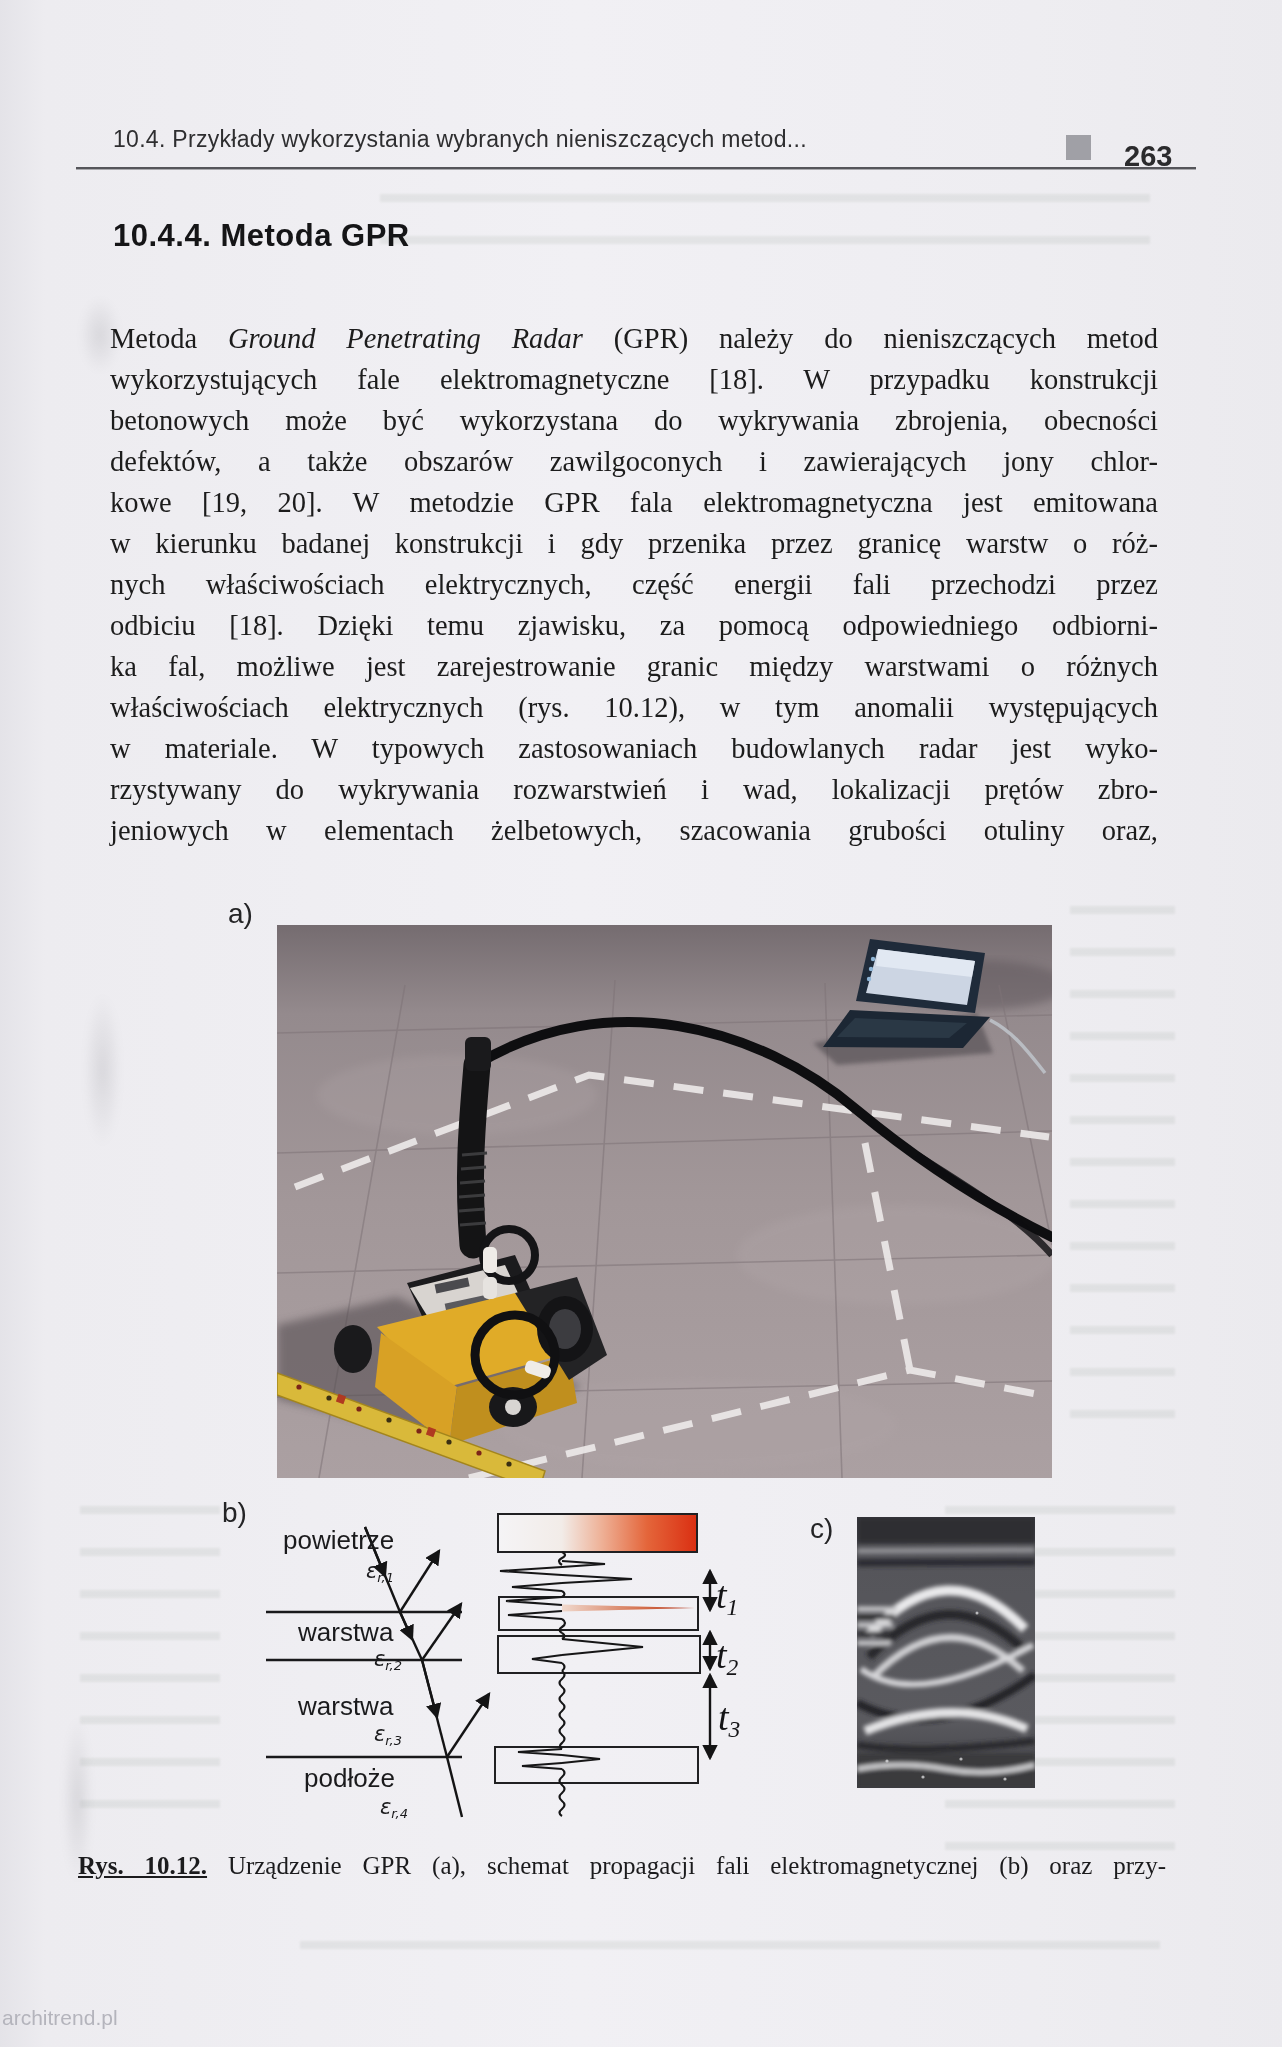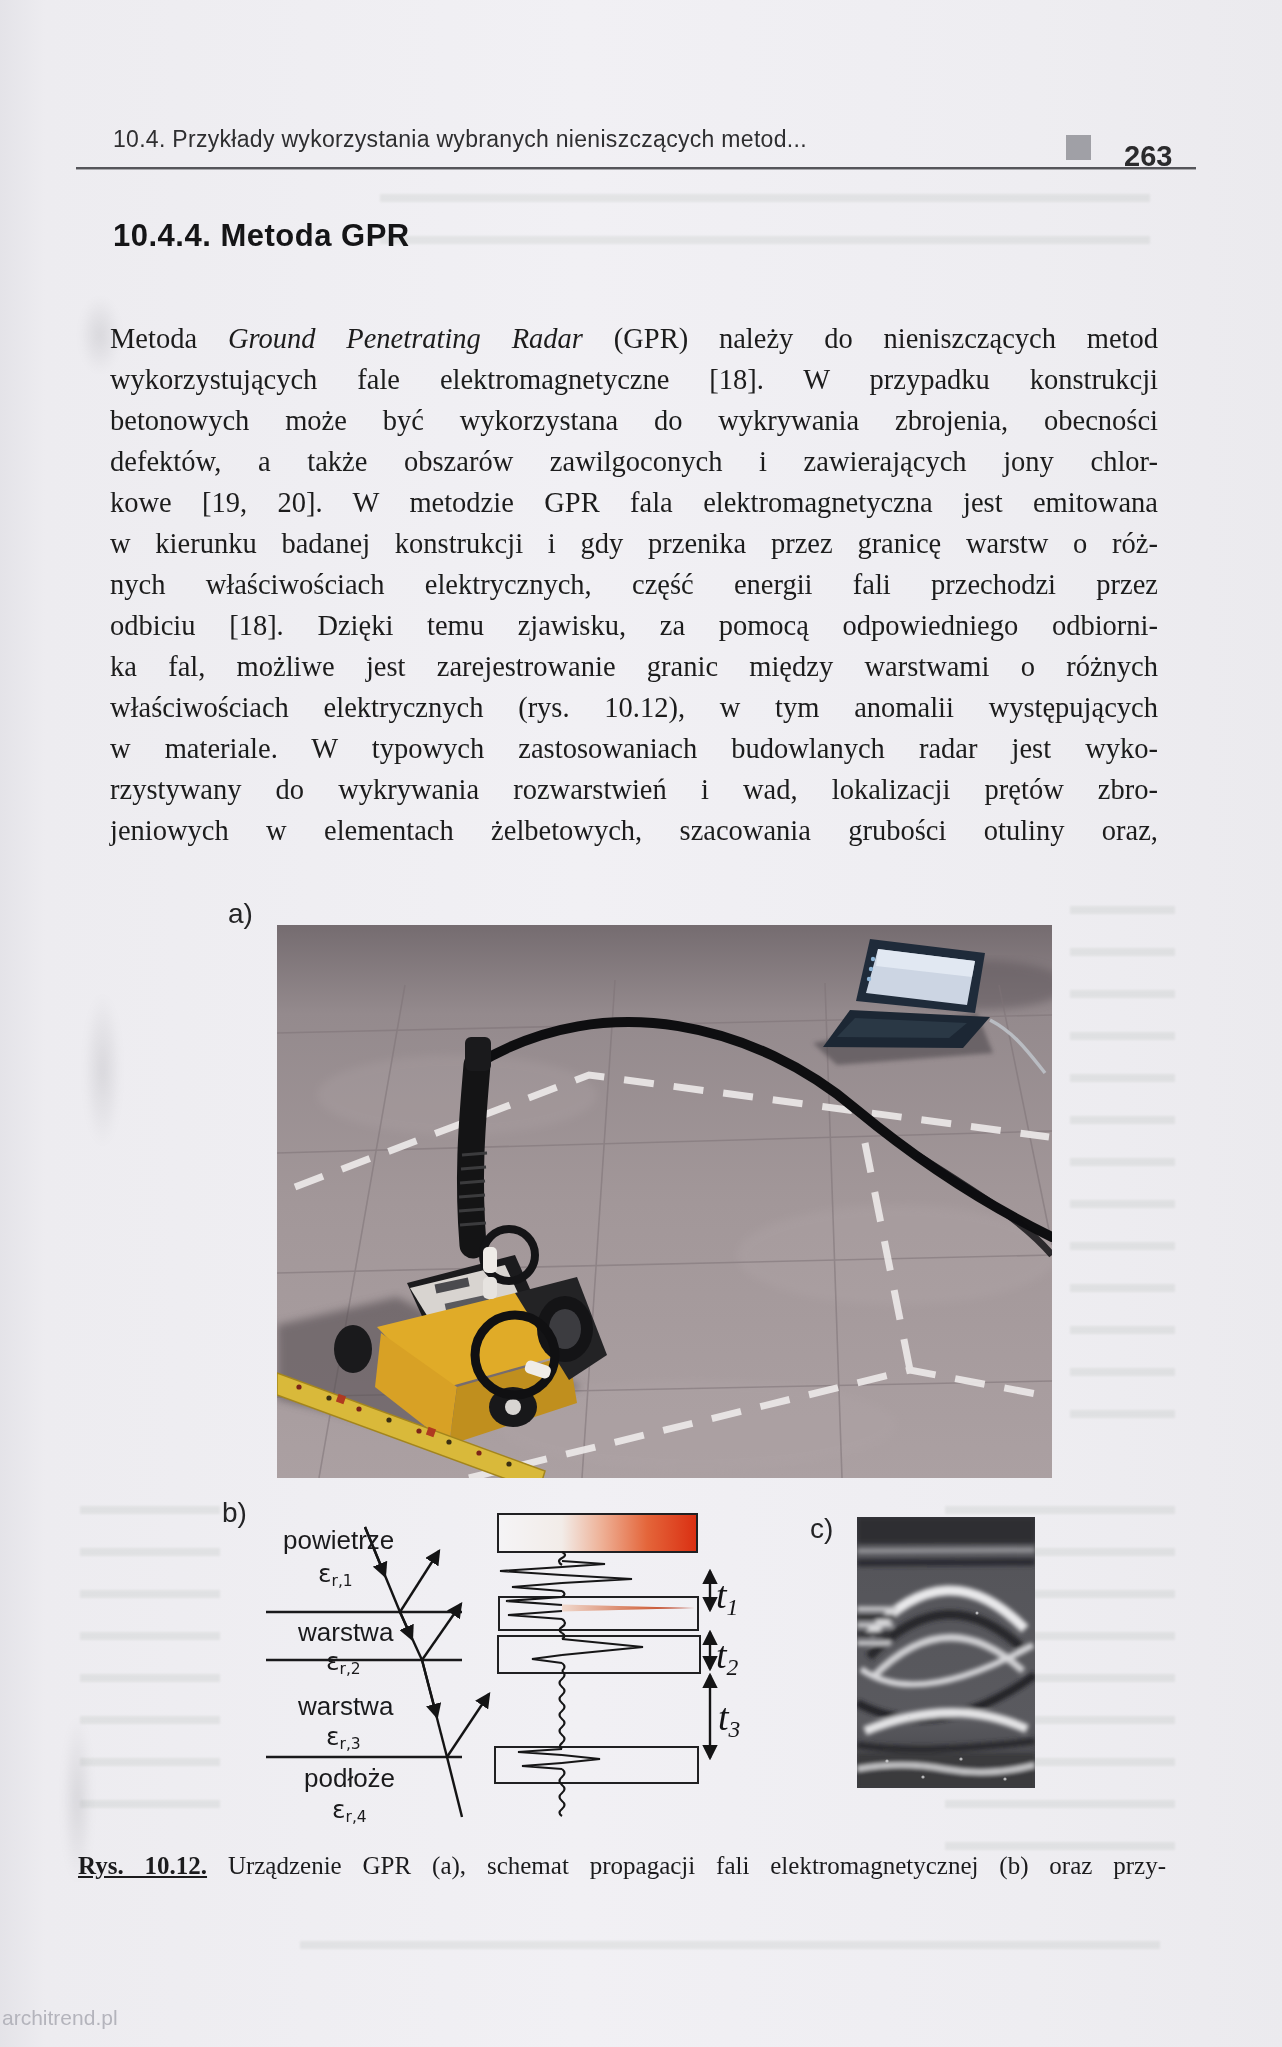--- a/index.html
+++ b/index.html
@@ -17,21 +17,21 @@
   
   .sec-head{font-family:"Liberation Sans",sans-serif;font-size:31px;font-weight:bold;color:#151517;letter-spacing:.5px;white-space:nowrap;}
   
   .para{width:1048px;font-size:28.5px;line-height:41px;}
   .pline{text-align:justify;text-align-last:justify;height:41px;white-space:nowrap;}
   .pline i{font-style:italic;}
   
   .figlab{font-family:"Liberation Sans",sans-serif;font-size:28px;color:#242426;}
   
   .lay-name{font-family:"Liberation Sans",sans-serif;font-size:26px;color:#1a1a1c;white-space:nowrap;}
-  .eps{font-family:"DejaVu Sans",sans-serif;font-size:25px;color:#1a1a1c;white-space:nowrap;}
+  .eps{font-family:"DejaVu Sans",sans-serif;font-style:italic;font-size:21px;color:#1a1a1c;white-space:nowrap;margin-left:48px;}
   .eps .sub,.tlab .sub{font-size:.62em;vertical-align:-0.28em;}
   .tlab{font-size:38px;font-style:italic;color:#141416;white-space:nowrap;}
   
   .caption{width:1088px;font-size:25px;line-height:44px;color:#1b1b1d;}
   .caption .cap-bold{font-weight:bold;text-decoration:underline;}
   .capline1{text-align:justify;text-align-last:justify;white-space:nowrap;}
   
   .wm{font-family:"Liberation Sans",sans-serif;font-size:21px;color:#b4b4bc;}
   
   .ghost{opacity:.10;filter:blur(1.2px);background:repeating-linear-gradient(180deg,transparent 0 16px,#6f7f6f 16px 24px,transparent 24px 42px);pointer-events:none;}

